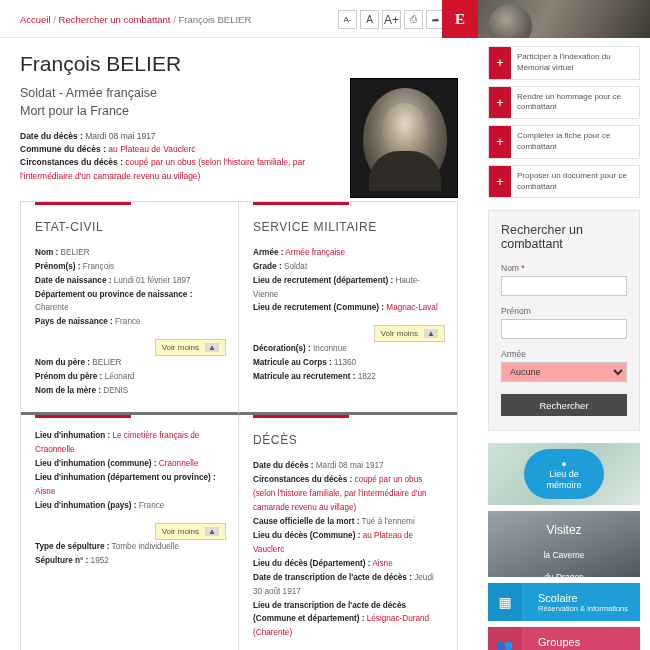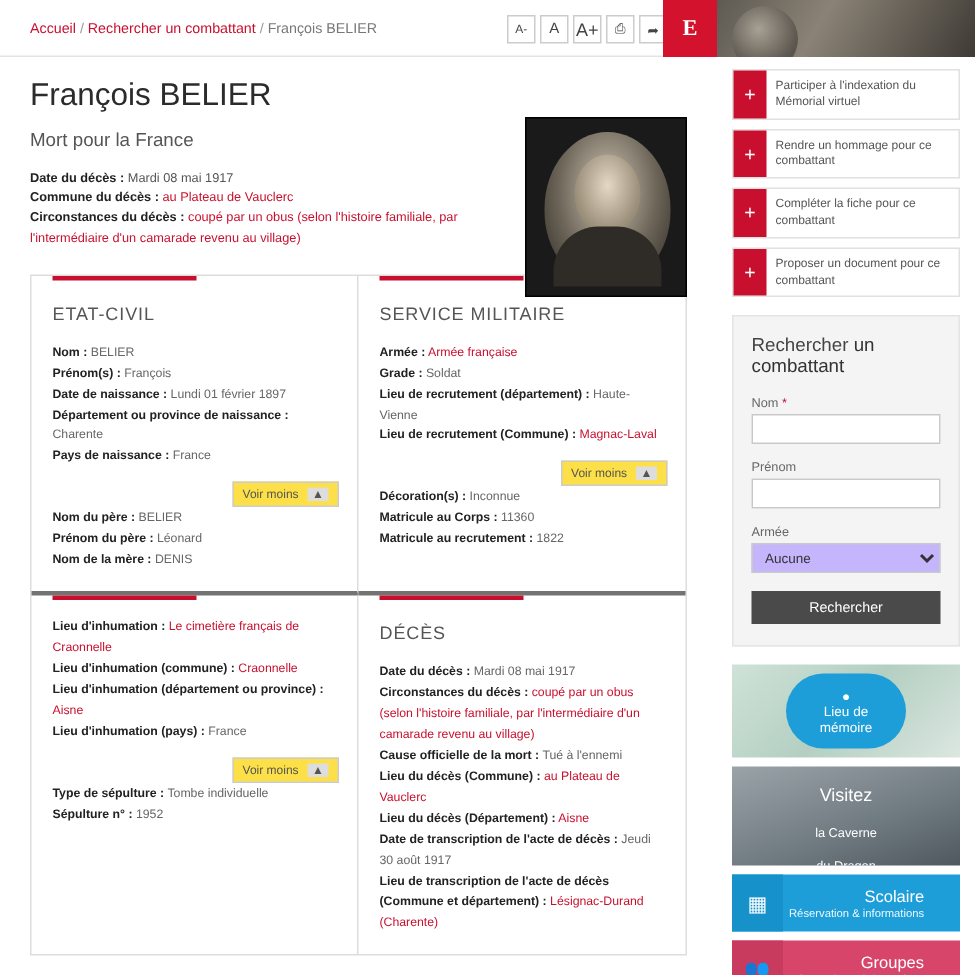--- a/index.html
+++ b/index.html
@@ -146,21 +146,21 @@
   }
   .frow { font-size: 8.2px; color: #666; line-height: 1.7; }
   .frow b { color: #222; }
   .frow .red { color: #c8102e; }
   .voirmoins {
     margin-top: 10px;
     display: flex; justify-content: flex-end;
   }
   .vm-btn {
     display: inline-flex; align-items: center;
-    border: 1px solid #ccc; background: #fde047;
+    border: 1px solid #ccc; background: #fef9c3;
     font-size: 8px; color: #555; padding: 3px 6px;
     cursor: pointer;
   }
   .vm-btn .car {
     margin-left: 6px; background: #ddd; color: #555;
     padding: 0 3px; font-size: 8px;
   }
 
   
   .rightcol {
@@ -199,21 +199,21 @@
   .flabel { font-size: 8.5px; color: #666; margin-bottom: 3px; }
   .flabel .req { color: #c8102e; }
   .finput {
     width: 100%; height: 20px;
     border: 1px solid #c9c9c9; background: #fff;
     margin-bottom: 10px; font-size: 9px; padding: 0 4px;
     color: #333;
   }
   .fselect {
     width: 100%; height: 20px;
-    border: 1px solid #c9c9c9; background: #c4b5fd;
+    border: 1px solid #c9c9c9; background: #fca5a5;
     margin-bottom: 12px; font-size: 9px; padding: 0 4px; color: #333;
   }
   .sbtn {
     width: 100%; height: 22px;
     background: #4a4a4a; color: #fff; border: none;
     font-size: 9.5px; cursor: pointer;
   }
   .promo {
     position: relative; width: 152px; height: 62px;
     margin-top: 12px; overflow: hidden;
@@ -239,21 +239,21 @@
   .strip {
     display: flex; align-items: center;
     width: 152px; height: 38px; margin-top: 6px;
     color: #fff;
   }
   .strip .ico {
     width: 34px; height: 38px;
     display: flex; align-items: center; justify-content: center;
     font-size: 14px;
   }
-  .strip .txt { padding-left: 4px; text-align: right; }
+  .strip .txt { padding-left: 16px; }
   .strip .t1 { font-size: 11px; }
   .strip .t2 { font-size: 7.5px; opacity: .92; }
   .strip.blue { background: #1d9ed9; }
   .strip.blue .ico { background: #1791c9; }
   .strip.pink { background: #d8456b; }
   .strip.pink .ico { background: #c93a5f; }
 </style>
 </head>
 <body>
 
@@ -279,20 +279,21 @@
     <div class="logo-box">
       <span class="mark">E</span>
     </div>
     <div class="topright-photo"></div>
   </div>
 
   <div class="leftcol">
 
     <div class="hero">
       <h1 class="person-name">François BELIER</h1>
+      <div class="person-sub">Soldat - Armée française</div>
       <div class="person-sub2">Mort pour la France</div>
 
       <div class="hero-facts">
         <div>
           <b>Date du décès :</b>
           <span>Mardi 08 mai 1917</span>
         </div>
         <div>
           <b>Commune du décès :</b>
           <span class="red">au Plateau de Vauclerc</span>

